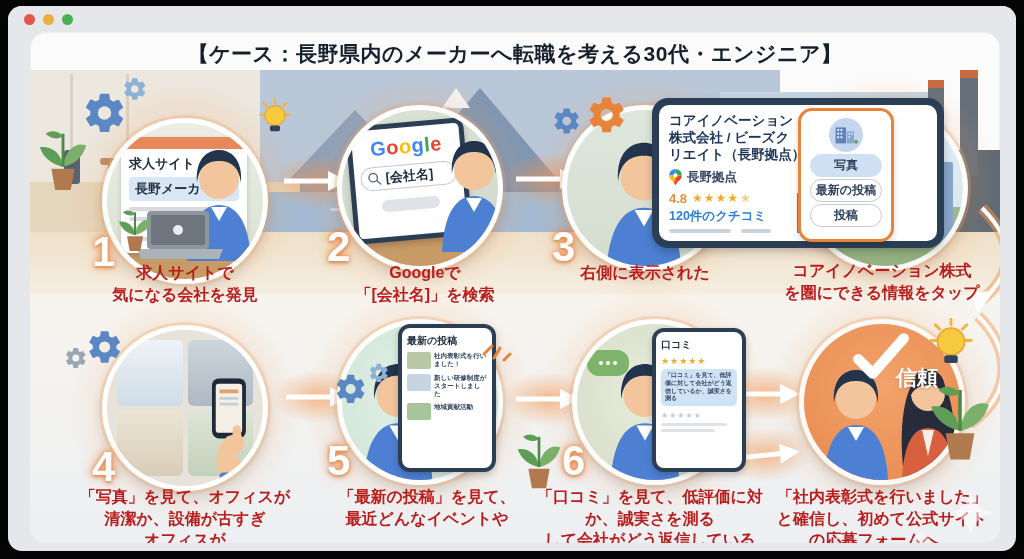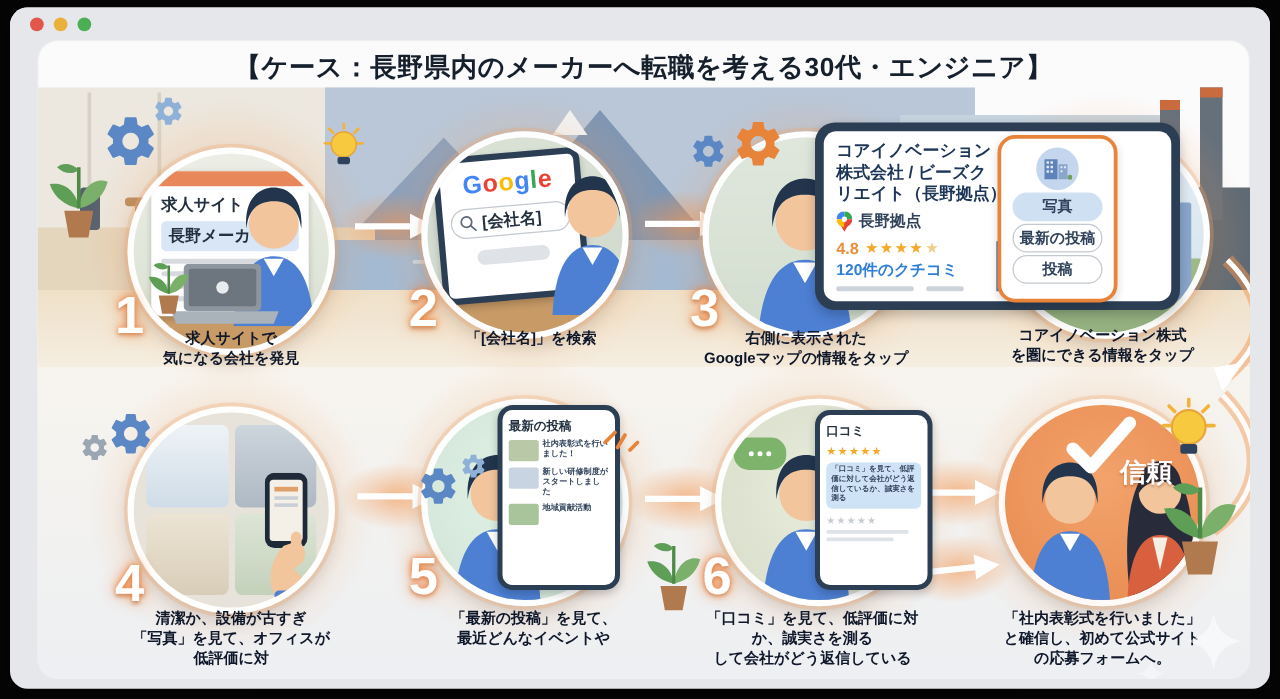--- a/index.html
+++ b/index.html
@@ -25,21 +25,21 @@
   .factory{position:absolute;background:#66707b;}
   .chimtop{position:absolute;background:#c96a3f;}
   .ground1{position:absolute;left:0;top:200px;width:100%;height:62px;background:linear-gradient(180deg,#efe0c8,#f5eee1);}
   .ground2{position:absolute;left:0;top:262px;width:100%;height:249px;background:linear-gradient(180deg,#f7f4ee,#edeff2);}
   .deskline{position:absolute;background:#b98c5f;}
   .chairshape{position:absolute;background:#57616e;border-radius:3px;}
   
   .glow{position:absolute;width:230px;height:230px;border-radius:50%;background:radial-gradient(closest-side,rgba(246,162,95,.5),rgba(246,162,95,0));z-index:2;}
   .circle{position:absolute;width:166px;height:166px;border-radius:50%;border:5px solid rgba(255,255,255,.95);overflow:hidden;z-index:4;box-shadow:0 0 0 3px rgba(246,168,110,.3),0 6px 12px rgba(60,60,60,.18);}
   .num{position:absolute;z-index:7;font-size:42px;font-weight:800;color:#fff;text-shadow:0 0 5px rgba(238,128,58,.95),0 0 12px rgba(238,128,58,.85),0 2px 3px rgba(120,60,20,.35);}
-  .caption{position:absolute;z-index:7;text-align:center;font-size:12px;font-weight:700;color:#0f172a;line-height:1.35;}
+  .caption{position:absolute;z-index:7;text-align:center;font-size:16px;font-weight:700;color:#b91c1c;line-height:1.35;}
   .caption span{display:block;}
   
   .c1{background:linear-gradient(180deg,#eceee6 0%,#dfe5d8 60%,#d6dcc9 100%);}
   .deskband{position:absolute;left:-10px;bottom:0;width:120%;height:34px;background:#c79a66;}
   .browser{position:absolute;left:14px;top:14px;width:126px;height:116px;background:#fff;border-radius:8px;box-shadow:0 2px 5px rgba(0,0,0,.18);}
   .browser .bbar{height:12px;border-radius:8px 8px 0 0;background:#e8885a;}
   .browser .blabel{margin:6px 8px 4px;font-size:13px;font-weight:800;color:#22303f;}
   .browser .binput{margin:0 8px;background:#d9e6f5;border-radius:4px;padding:3px 6px;font-size:13px;font-weight:800;color:#22303f;}
   .skl{height:4px;background:#d7dadf;border-radius:2px;margin:6px 8px 0;}
   .personsvg{position:absolute;z-index:2;}
@@ -341,32 +341,32 @@
             <svg width="14" height="14" viewBox="0 0 20 20">
                 <use href="#sym-lens"></use>
               </svg>
             <span>[会社名]</span>
           </div>
           <div class="graybtn"></div>
         </div>
       </div>
       <div class="num" style="left:297px;top:191px;">2</div>
       <div class="caption" style="left:280px;top:230px;width:230px;">
+        <span>Googleで</span>
           <span>「[会社名]」を検索</span>
       </div>
 
       <div class="circle c3" style="left:532px;top:73px;">
         <svg class="personsvg" style="left:18px;top:22px;" width="118" height="142">
             <use href="#sym-person-m"></use>
           </svg>
       </div>
       <div class="num" style="left:522px;top:191px;">3</div>
       <div class="caption" style="left:485px;top:230px;width:260px;">
         <span>右側に表示された</span>
-          <span>Googleマップの情報をタップ</span>
       </div>
 
       <div class="panel">
         <div class="panelin">
           <div class="ptitle">
             <span style="display:block;">コアイノベーション</span>
             <span style="display:block;">株式会社 / ビーズク</span>
             <span style="display:block;">リエイト（長野拠点）</span>
           </div>
           <div class="prow">
@@ -414,23 +414,23 @@
         <div class="tile t1"></div>
         <div class="tile t2"></div>
         <div class="tile t3"></div>
         <div class="tile t4"></div>
         <svg class="phone-hand" width="66" height="104" viewBox="0 0 70 110">
             <use href="#sym-hand-phone"></use>
           </svg>
       </div>
       <div class="num" style="left:62px;top:411px;">4</div>
       <div class="caption" style="left:35px;top:454px;width:240px;">
-        <span>清潔か、設備が古すぎ</span>
-          <span>「写真」を見て、オフィスが</span>
-          <span>低評価に対</span>
+        <span>「写真」を見て、オフィスが</span>
+          <span>清潔か、設備が古すぎ</span>
+          <span>オフィスが</span>
       </div>
 
       <div class="circle c5" style="left:307px;top:287px;">
         <svg class="personsvg" style="left:2px;top:30px;" width="108" height="130">
             <use href="#sym-person-m"></use>
           </svg>
       </div>
       <div class="phone" style="left:368px;top:292px;width:98px;height:148px;">
         <div class="pscreen">
           <div class="phead">最新の投稿</div>

